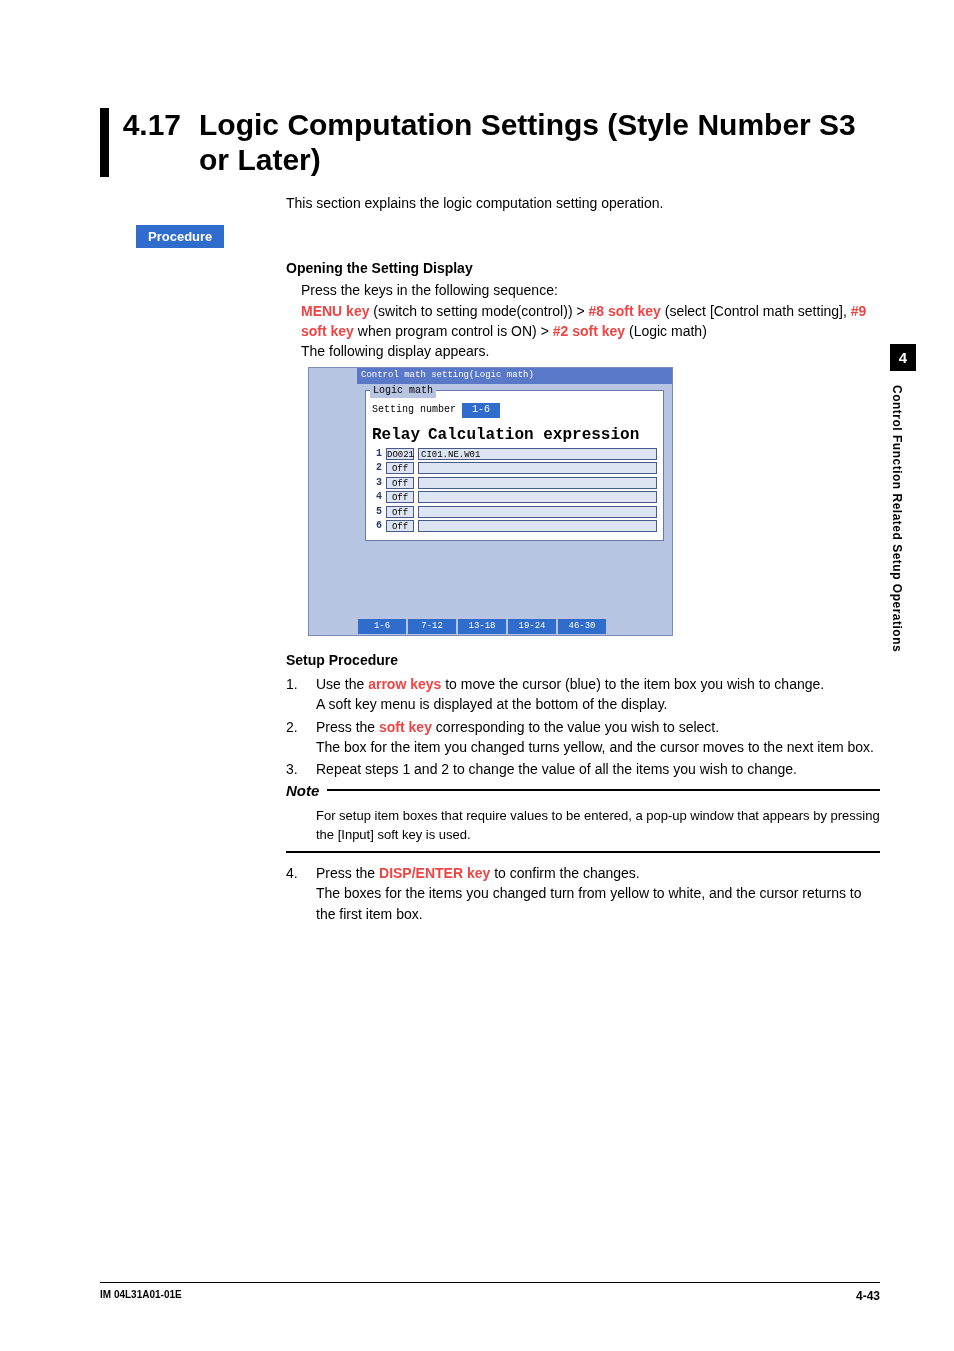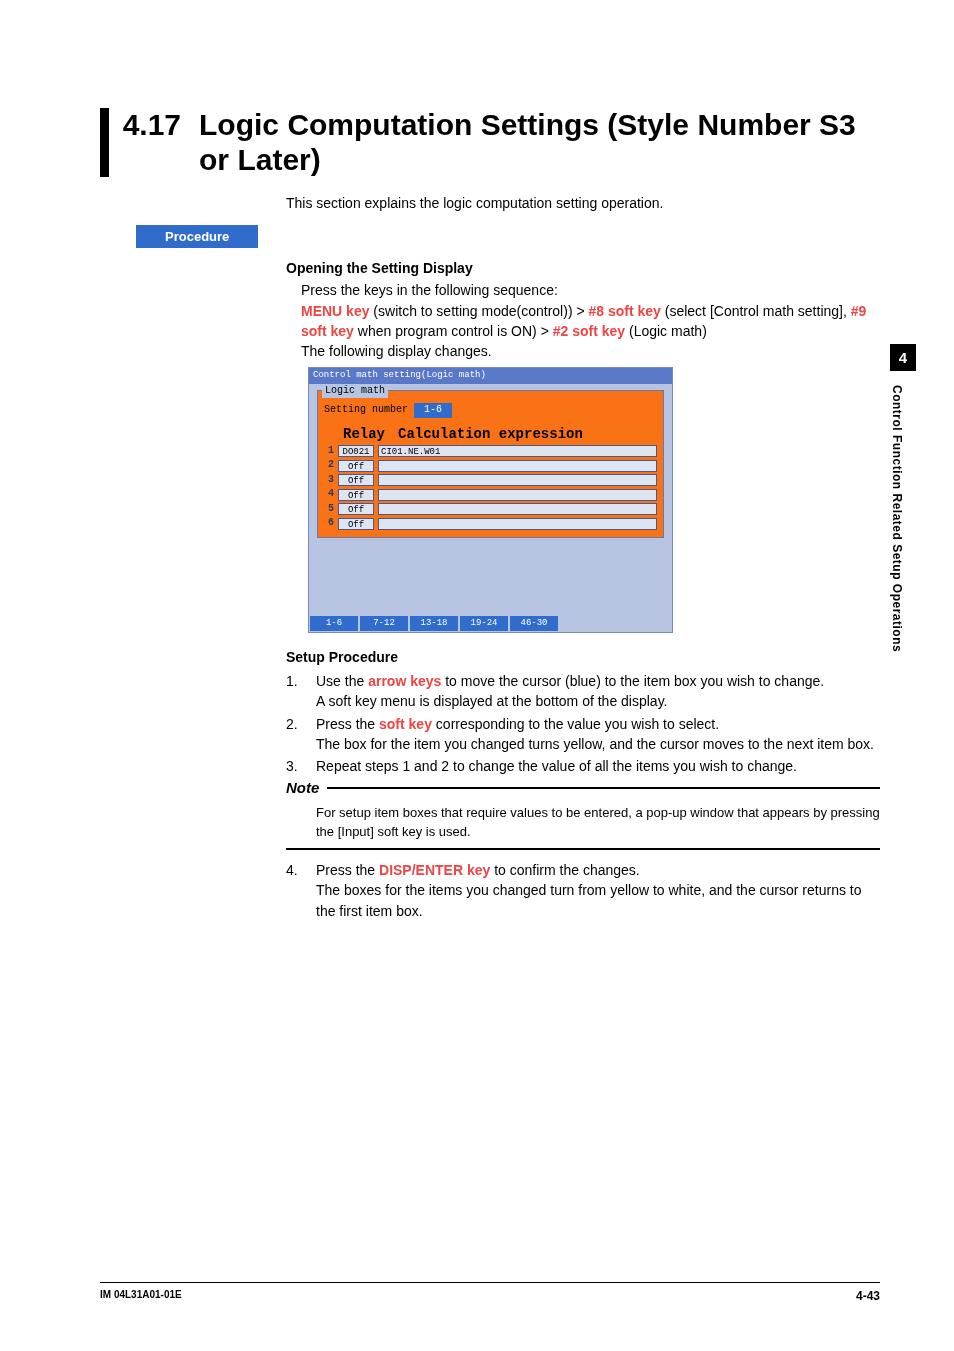--- a/index.html
+++ b/index.html
@@ -7,41 +7,41 @@
   .page { position: relative; width: 954px; height: 1351px; padding: 0; }
   .side-tab { position: absolute; right: 36px; top: 344px; width: 28px; }
   .side-tab-num { background: #000; color: #fff; font-weight: bold; text-align: center; font-size: 15px; padding: 5px 0; width: 26px; }
   .side-tab-text { writing-mode: vertical-rl; font-size: 12px; font-weight: bold; padding-top: 14px; letter-spacing: 0.5px; }
   .content { position: absolute; left: 100px; top: 108px; width: 780px; }
   .title-row { display: flex; align-items: flex-start; }
   .title-bar { width: 10px; background: #000; align-self: stretch; margin-right: 14px; }
   .sec-num { font-size: 30px; font-weight: bold; margin-right: 18px; line-height: 1.15; }
   .sec-title { font-size: 30px; font-weight: bold; line-height: 1.15; }
   .intro { margin-left: 186px; margin-top: 18px; font-size: 14px; }
-  .proc-label { display: inline-block; background: #2f6ccc; color: #fff; font-size: 13px; font-weight: bold; padding: 4px 29px; margin-top: 14px; margin-left: 36px; }
+  .proc-label { display: inline-block; background: #2f6ccc; color: #fff; font-size: 13px; font-weight: bold; padding: 4px 12px; margin-top: 14px; margin-left: 36px; }
   .body { margin-left: 186px; margin-top: 10px; font-size: 14px; line-height: 1.45; }
   .h3 { font-weight: bold; margin-top: 8px; margin-bottom: 2px; }
   .indent1 { margin-left: 15px; }
   .blue-bold { color: #ef4444; font-weight: bold; }
-  .screenshot { margin-top: 6px; margin-left: 22px; width: 365px; border: 1px solid #7a8aba; background: #b7c4e2; font-family: "Courier New", monospace; font-size: 10px; }
+  .screenshot { margin-top: 6px; margin-left: 22px; width: 365px; border: 1px solid #7a8aba; background: #b7c4e2; font-family: "Courier New", monospace; font-size: 10px; padding-left: 48px; }
   .sc-titlebar { background: #5a78c8; color: #fff; font-size: 9px; padding: 1px 4px; }
   .sc-inner { padding: 6px 8px 4px 8px; }
   .sc-group-label { font-size: 10px; margin-bottom: 2px; }
   .sc-setrow { display: flex; align-items: center; gap: 6px; margin-bottom: 6px; }
   .sc-setlabel { font-size: 10px; }
   .sc-setval { background: #2f6ccc; color: #fff; padding: 0 10px; font-size: 10px; }
-  .sc-box { border: 1px solid #6a7aa8; background: #f97316; padding: 4px 6px 6px 6px; position: relative; }
+  .sc-box { border: 1px solid #6a7aa8; background: #ffffff; padding: 4px 6px 6px 6px; position: relative; }
   .sc-box .notch { position: absolute; top: -1px; left: 8px; background: #b7c4e2; border-left: 1px solid #b7c4e2; border-right: 1px solid #b7c4e2; height: 1px; width: 60px; }
-  .sc-table-head { display: flex; font-size: 14px; font-weight: bold; margin-left: 18px; gap: 12px; }
+  .sc-table-head { display: flex; font-size: 16px; font-weight: bold; gap: 12px; }
   .sc-col-relay { width: 44px; text-align: center; }
   .sc-col-calc { flex: 1; }
   .sc-row { display: flex; align-items: center; font-size: 10px; }
   .sc-row-num { width: 14px; text-align: right; padding-right: 4px; color: #2a3a6a; font-weight: bold; }
   .sc-cell { border: 1px solid #4a5a88; background: #dde4f2; height: 12px; }
-  .sc-cell-relay { width: 36px; text-align: center; font-size: 9px; line-height: 12px; }
+  .sc-cell-relay { width: 28px; text-align: center; font-size: 9px; line-height: 12px; }
   .sc-cell-calc { flex: 1; margin-left: 4px; text-align: left; padding-left: 2px; font-size: 9px; line-height: 12px; white-space: nowrap; overflow: hidden; }
   .sc-spacer { height: 74px; }
   .sc-tabs { display: flex; gap: 2px; background: #b7c4e2; padding: 0 1px 1px 1px; }
   .sc-tab { background: #2f6ccc; color: #fff; font-size: 9px; padding: 1px 0; width: 48px; text-align: center; }
   .ol { margin-top: 4px; }
   .ol-row { display: flex; margin-top: 2px; }
   .ol-num { width: 30px; }
   .ol-body { flex: 1; }
   .note-label { font-style: italic; font-weight: bold; margin-top: 0; font-size: 15px; display: flex; align-items: center; }
   .note-label .dash { flex: 1; border-bottom: 2px solid #000; margin-left: 8px; height: 0; }
@@ -70,21 +70,21 @@
   <div class="intro">This section explains the logic computation setting operation.</div>
 
   <div class="proc-label">Procedure</div>
 
   <div class="body">
     <div class="h3">Opening the Setting Display</div>
     <div class="indent1">Press the keys in the following sequence:</div>
     <div class="indent1">
       <span class="blue-bold">MENU key</span><span> (switch to setting mode(control)) &gt; </span><span class="blue-bold">#8 soft key</span><span> (select [Control math setting], </span><span class="blue-bold">#9 soft key</span><span> when program control is ON) &gt; </span><span class="blue-bold">#2 soft key</span><span> (Logic math)</span>
     </div>
-    <div class="indent1">The following display changes.</div>
+    <div class="indent1">The following display appears.</div>
 
     <div class="screenshot">
       <div class="sc-titlebar">Control math setting(Logic math)</div>
       <div class="sc-inner">
         <div class="sc-box">
           <div class="notch"></div>
           <div class="sc-group-label" style="position:relative; top:-11px; left:-2px; display:inline-block; background:#b7c4e2; padding:0 3px;">Logic math</div>
           <div class="sc-setrow" style="margin-top:-8px;">
             <span class="sc-setlabel">Setting number</span>
             <span class="sc-setval">1-6</span>

